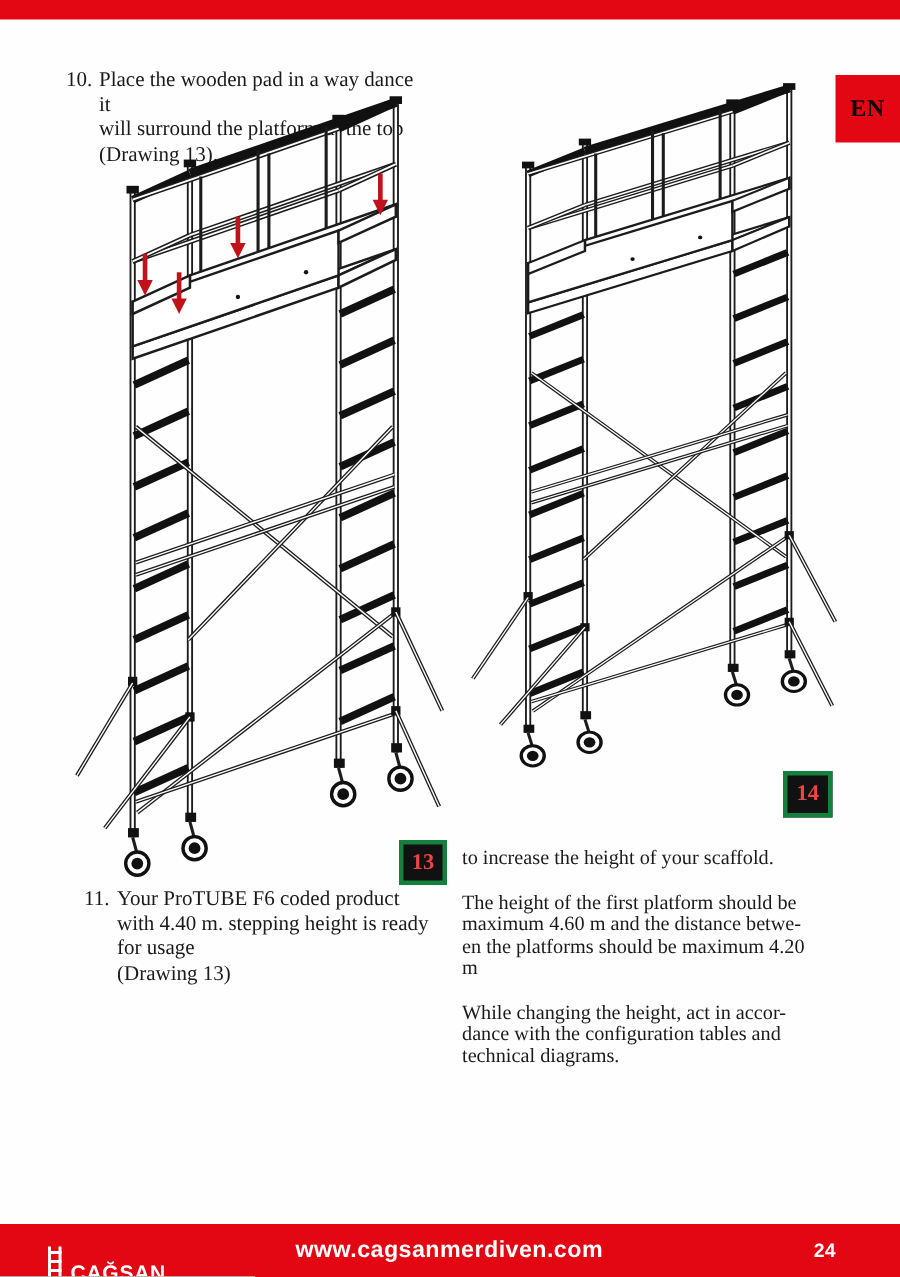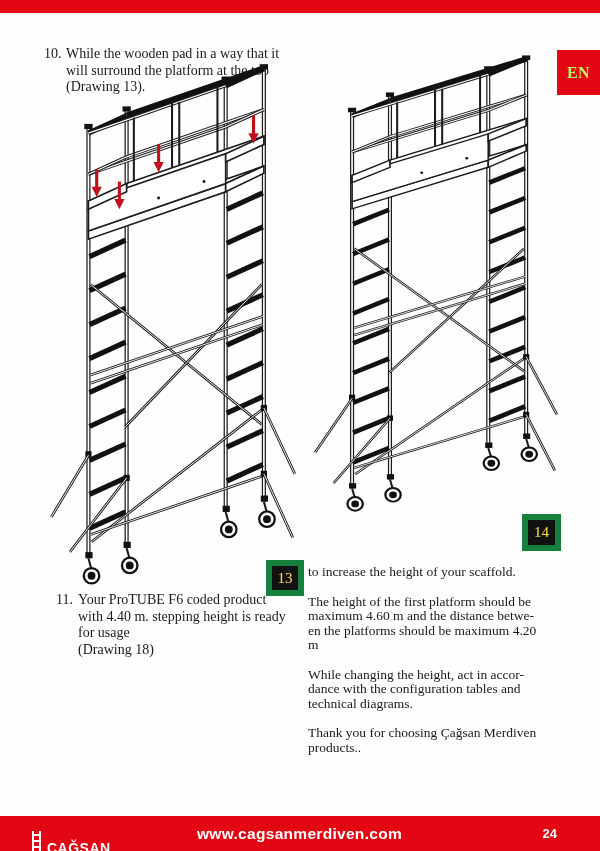--- a/index.html
+++ b/index.html
@@ -1,31 +1,31 @@
 <!DOCTYPE html>
 <html><head>
 <meta charset="utf-8">
 <style>
   html,body{margin:0;padding:0;background:#888;}
   .page{position:relative;width:600px;height:851px;background:#fefefe;overflow:hidden;
         font-family:"Liberation Serif","DejaVu Serif",serif;color:#1a1a1a;}
   .topbar{position:absolute;left:0;top:0;width:600px;height:13px;background:#e30613;}
   .en-badge{position:absolute;left:557px;top:50px;width:43px;height:45px;background:#e30613;
-            color:#bef264;display:flex;align-items:center;justify-content:center;
+            color:#000000;display:flex;align-items:center;justify-content:center;
             font-weight:bold;font-size:16px;letter-spacing:.5px;}
   .step{position:absolute;display:flex;font-size:14px;line-height:16.5px;}
   .step .num{width:22px;flex:0 0 22px;}
   .step10{left:44px;top:46px;width:238px;}
   .step11{left:56px;top:592px;width:248px;}
   .fig{position:absolute;}
   .fig13{left:42px;top:58px;width:258px;height:527px;}
   .fig14{left:306px;top:50px;width:256px;height:462px;}
   .fig svg{width:100%;height:100%;display:block;}
-  .figlabel{position:absolute;background:#111;color:#fde047;font-weight:normal;font-size:15px;
-            display:flex;align-items:center;justify-content:center;border:6px solid #15803d;}
+  .figlabel{position:absolute;background:#111;color:#ef4444;font-weight:bold;font-size:15px;
+            display:flex;align-items:center;justify-content:center;border:3px solid #15803d;}
   .label13{left:266px;top:560px;width:26px;height:24px;}
   .label14{left:522px;top:514px;width:27px;height:25px;}
   .rightcol{position:absolute;left:308px;top:565px;width:284px;font-size:13.5px;line-height:14.5px;}
   .rightcol .para{margin:0 0 15px 0;}
   
   .footer{position:absolute;left:0;top:816px;width:600px;height:35px;background:#e30613;
           font-family:"Liberation Sans","DejaVu Sans",sans-serif;color:#fff;}
   .logo{position:absolute;left:30px;top:5px;display:flex;align-items:center;}
   .logo svg{display:block;margin-right:4px;}
   .brandtxt{display:flex;flex-direction:column;line-height:1;}
@@ -56,21 +56,21 @@
 
 <div class="page">
 
   <div class="topbar"></div>
 
   <div class="en-badge">EN</div>
 
   <div class="step step10">
     <span class="num">10.</span>
     <div class="lines">
-        <div class="ln">While the wooden pad in a way that it</div>
+        <div class="ln">Place the wooden pad in a way dance it</div>
         <div class="ln">will surround the platform at the top</div>
         <div class="ln">(Drawing 13).</div>
       </div>
   </div>
 
   <div class="fig fig13">
     <svg viewBox="-5 -8 250 512" preserveAspectRatio="none">
       <g id="scaffold">
 
         <line class="p4" x1="40" y1="60" x2="40" y2="478"></line>
@@ -205,42 +205,38 @@
     </svg>
   </div>
   <div class="figlabel label14">14</div>
 
   <div class="step step11">
     <span class="num">11.</span>
     <div class="lines">
         <div class="ln">Your ProTUBE F6 coded product</div>
         <div class="ln">with 4.40 m. stepping height is ready</div>
         <div class="ln">for usage</div>
-        <div class="ln">(Drawing 18)</div>
+        <div class="ln">(Drawing 13)</div>
       </div>
   </div>
 
   <div class="rightcol">
     <div class="para">
         <div class="ln">to increase the height of your scaffold.</div>
       </div>
     <div class="para">
         <div class="ln">The height of the first platform should be</div>
         <div class="ln">maximum 4.60 m and the distance betwe-</div>
         <div class="ln">en the platforms should be maximum 4.20</div>
         <div class="ln">m</div>
       </div>
     <div class="para">
         <div class="ln">While changing the height, act in accor-</div>
         <div class="ln">dance with the configuration tables and</div>
         <div class="ln">technical diagrams.</div>
-      </div>
-    <div class="para">
-        <div class="ln">Thank you for choosing Çağsan Merdiven</div>
-        <div class="ln">products..</div>
       </div>
   </div>
 
   <div class="footer">
     <div class="logo">
       <svg width="13" height="24" viewBox="0 0 13 24">
         <line x1="3" y1="1" x2="3" y2="23" stroke="#fff" stroke-width="2"></line>
         <line x1="10" y1="1" x2="10" y2="23" stroke="#fff" stroke-width="2"></line>
         <line x1="2" y1="5" x2="11" y2="5" stroke="#fff" stroke-width="2"></line>
         <line x1="2" y1="11" x2="11" y2="11" stroke="#fff" stroke-width="2"></line>

